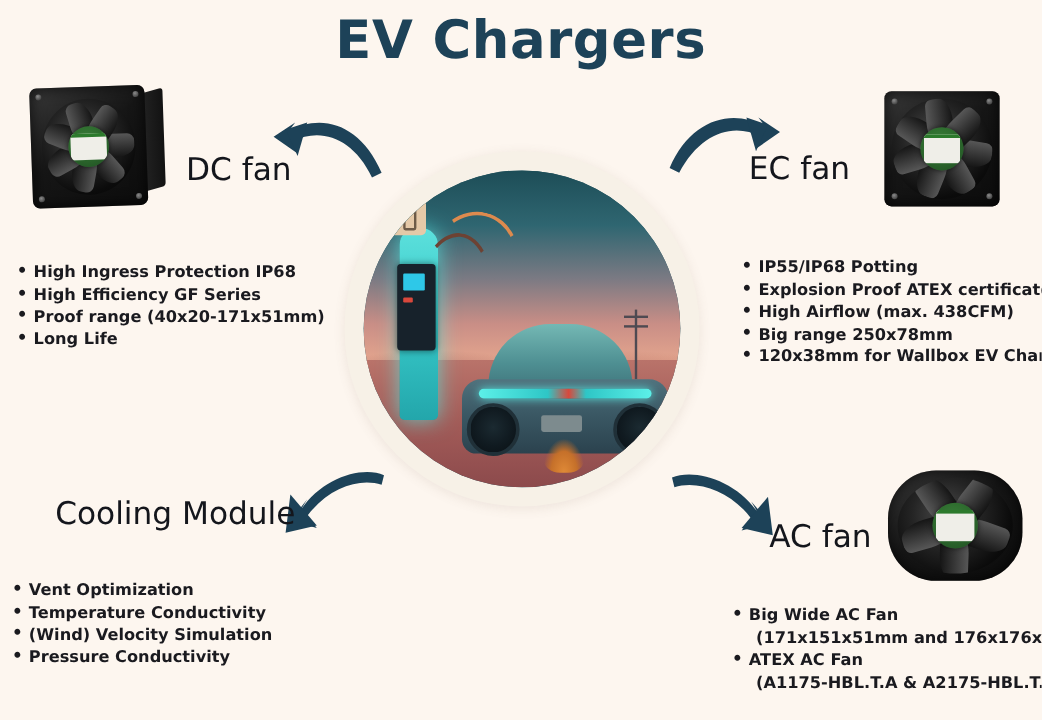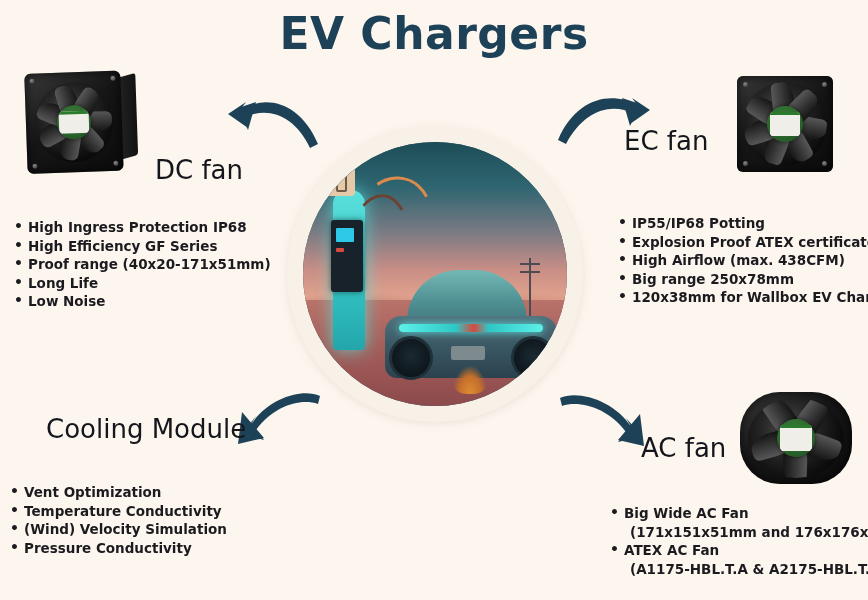--- a/index.html
+++ b/index.html
@@ -210,21 +210,21 @@
 
   
   .sec-head {
     position: absolute;
     font-family: "DejaVu Sans", sans-serif;
     font-size: 26px;
     font-weight: 400;
     color: #14161c;
     white-space: nowrap;
   }
-  .head-dc { left: 155px; top: 127px; margin-top: 28px; }
+  .head-dc { left: 155px; top: 127px; }
   .head-ec { left: 624px; top: 126px; }
   .head-cool { left: 46px; top: 414px; }
   .head-ac { left: 641px; top: 433px; }
 
   
   .bullets {
     position: absolute;
     margin: 0;
     padding: 0;
     list-style: none;
@@ -450,21 +450,20 @@
   <div class="sec-head head-dc">DC fan</div>
   <div class="sec-head head-ec">EC fan</div>
   <div class="sec-head head-cool">Cooling Module</div>
   <div class="sec-head head-ac">AC fan</div>
 
   <ul class="bullets list-dc">
     <li><span>High Ingress Protection IP68</span></li>
     <li><span>High Efficiency GF Series</span></li>
     <li><span>Proof range (40x20-171x51mm)</span></li>
     <li><span>Long Life</span></li>
-    <li><span>Low Noise</span></li>
   </ul>
 
   <ul class="bullets list-ec">
     <li><span>IP55/IP68 Potting</span></li>
     <li><span>Explosion Proof ATEX certificate</span></li>
     <li><span>High Airflow (max. 438CFM)</span></li>
     <li><span>Big range 250x78mm</span></li>
     <li><span>120x38mm for Wallbox EV Chargers</span></li>
   </ul>
 

